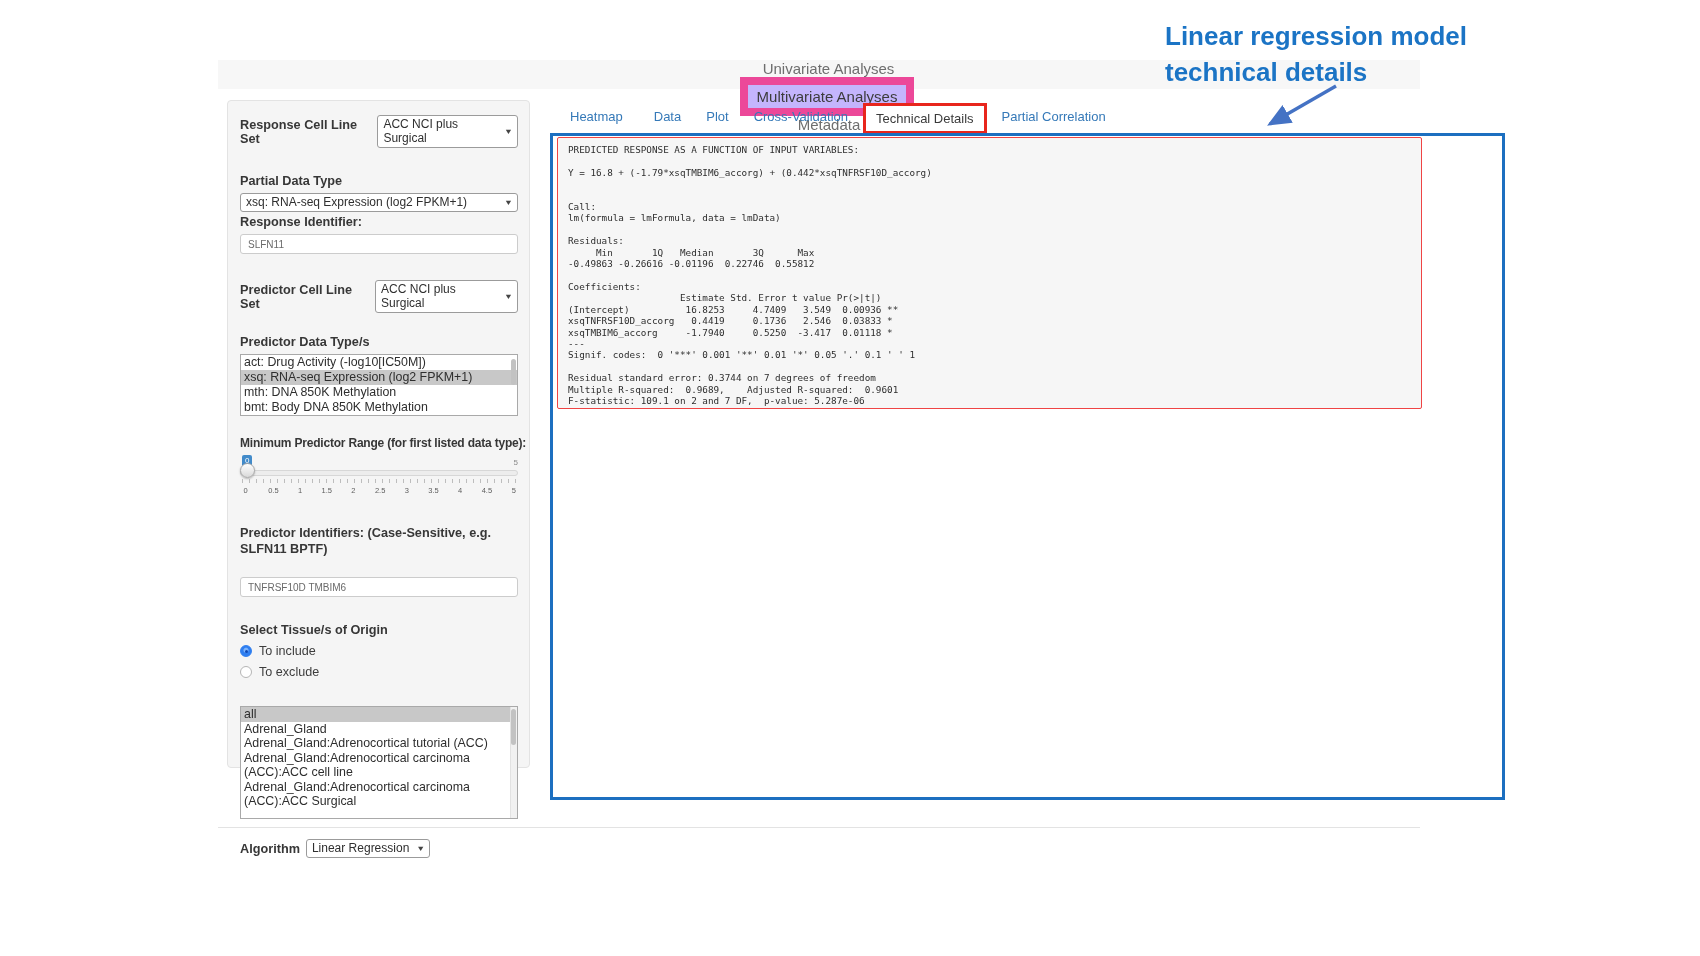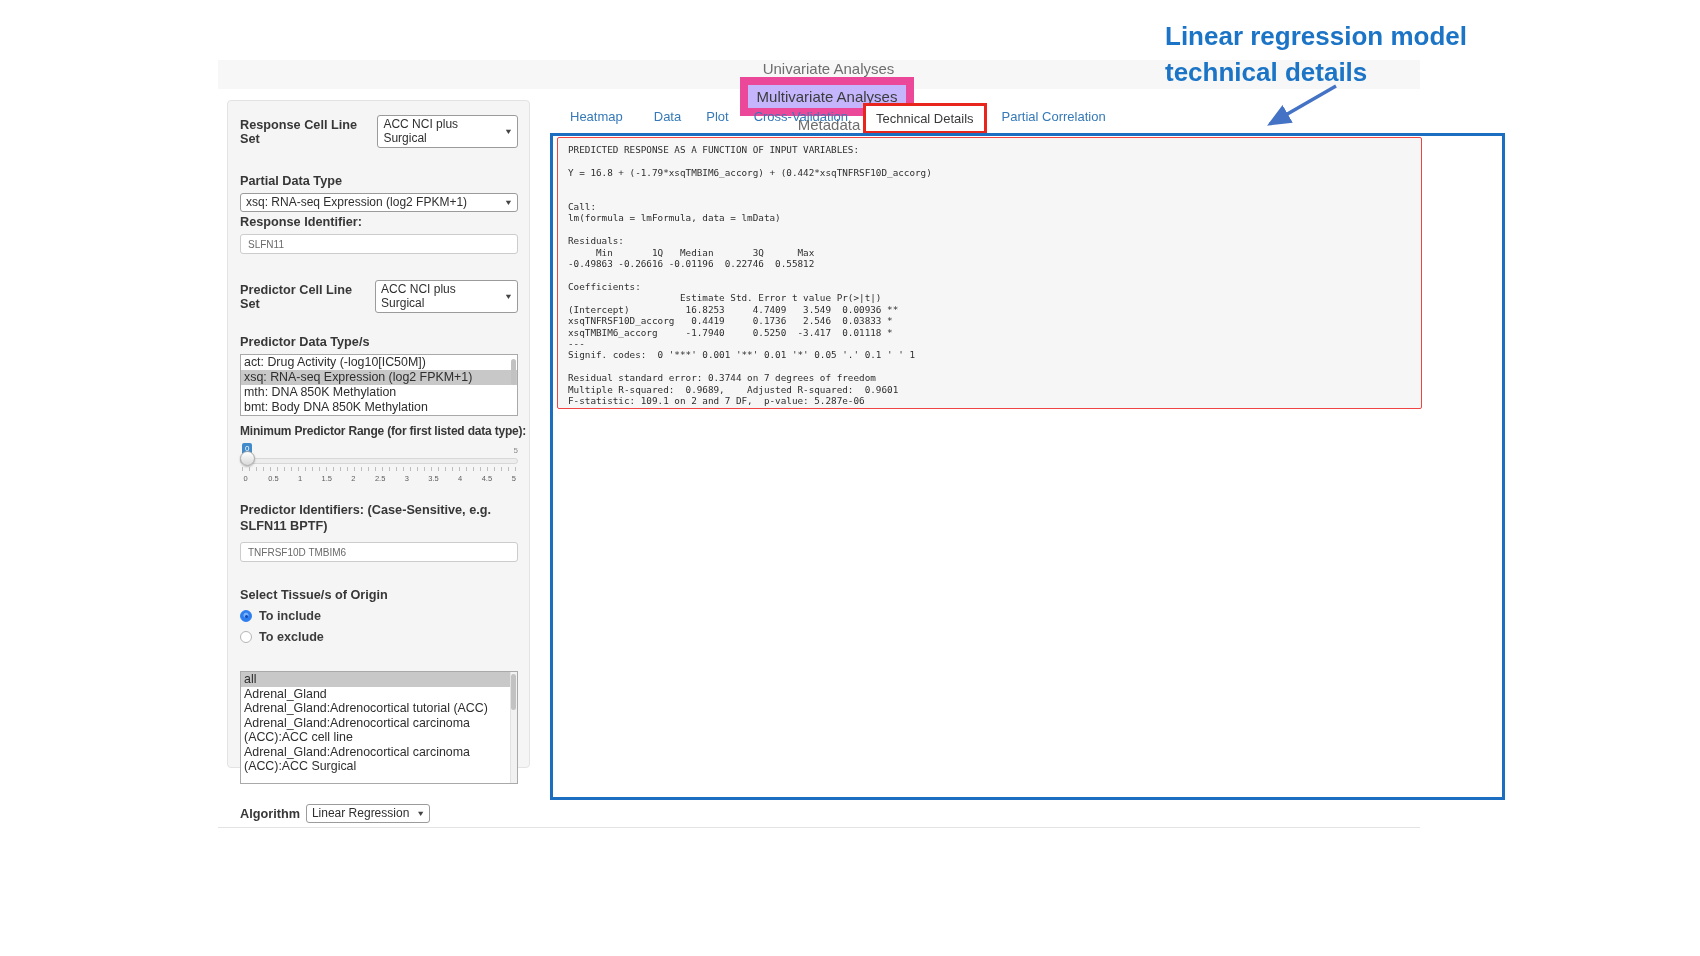--- a/index.html
+++ b/index.html
@@ -37,36 +37,36 @@
   .slider-handle { position:absolute; left:0; top:8px; width:15px; height:15px; border-radius:50%; background:linear-gradient(#ffffff,#d9d9d9); border:1px solid #a8a8a8; box-shadow:0 1px 2px rgba(0,0,0,.25); }
   .slider-ticks { position:absolute; left:2px; right:2px; top:24px; height:4px; background:repeating-linear-gradient(90deg,#bdbdbd 0 1px,transparent 1px 7px); }
   .slider-labels { position:absolute; left:0; right:0; top:31px; height:10px; }
   .slider-labels span { position:absolute; transform:translateX(-50%); font-size:7.5px; color:#5d5d5d; }
 
   
   .radio-row { display:flex; align-items:center; margin-top:7px; }
   .radio { width:12px; height:12px; border-radius:50%; margin-right:7px; border:1px solid #b5b5b5; background:#ffffff; position:relative; }
   .radio.on { background:radial-gradient(circle at 50% 42%, #7db3fb 0 2px, #2e7ef0 3px); border-color:#2e7ef0; }
   .radio.on::after { content:""; position:absolute; left:4px; top:4px; width:3px; height:3px; border-radius:50%; background:#0d47b5; }
-  .radio-label { font-size:12.6px; color:#3d3d3d;font-weight:bold; }
+  .radio-label { font-size:12.6px; color:#3d3d3d; }
 
   
   .tabs { position:absolute; left:560px; top:103px; height:28px; display:flex; align-items:flex-start; font-size:13px; color:#3579b8; }
   .tab { padding:6px 10px; white-space:nowrap; cursor:default; }
   .tab.active { color:#3a3a3a; background:#ffffff; border:3px solid #e8261d; padding:5px 10px; margin:0 5px; }
 
   
   .blue-panel { position:absolute; left:550px; top:133px; width:955px; height:667px; border:3px solid #1c6fc0; background:#ffffff; }
   .mono-out { position:absolute; left:4px; top:1px; width:865px; height:272px; background:#f6f6f6; border:1px solid #ef4444; border-radius:2px; padding:6px 10px; font-family:"DejaVu Sans Mono", monospace; font-size:9.3px; line-height:11.4px; color:#2e2e2e; white-space:pre; overflow:hidden; }
 
   .divider { position:absolute; left:218px; top:827px; width:1202px; height:1px; background:#e3e3e3; }
 
   
-  .mt3{margin-top:3px}.mt5{margin-top:5px}.mt6{margin-top:8px}
-  .mt13{margin-top:13px}.mt20{margin-top:20px}.mt22{margin-top:22px}.mt26{margin-top:26px}
+  .mt3{margin-top:3px}.mt5{margin-top:5px}.mt6{margin-top:20px}
+  .mt13{margin-top:24px}.mt20{margin-top:20px}.mt22{margin-top:22px}.mt26{margin-top:26px}
 </style>
 </head>
 <body>
 
 <div class="navbar">
   <div class="nav-item" style="margin-left:19px">Univariate Analyses</div>
   <div class="nav-item active-box">Multivariate Analyses</div>
   <div class="nav-item" style="margin-left:20px">Metadata</div>
   <div class="nav-item" style="margin-left:24px">Search</div>
   <div class="nav-item" style="margin-left:42px">Help</div>

